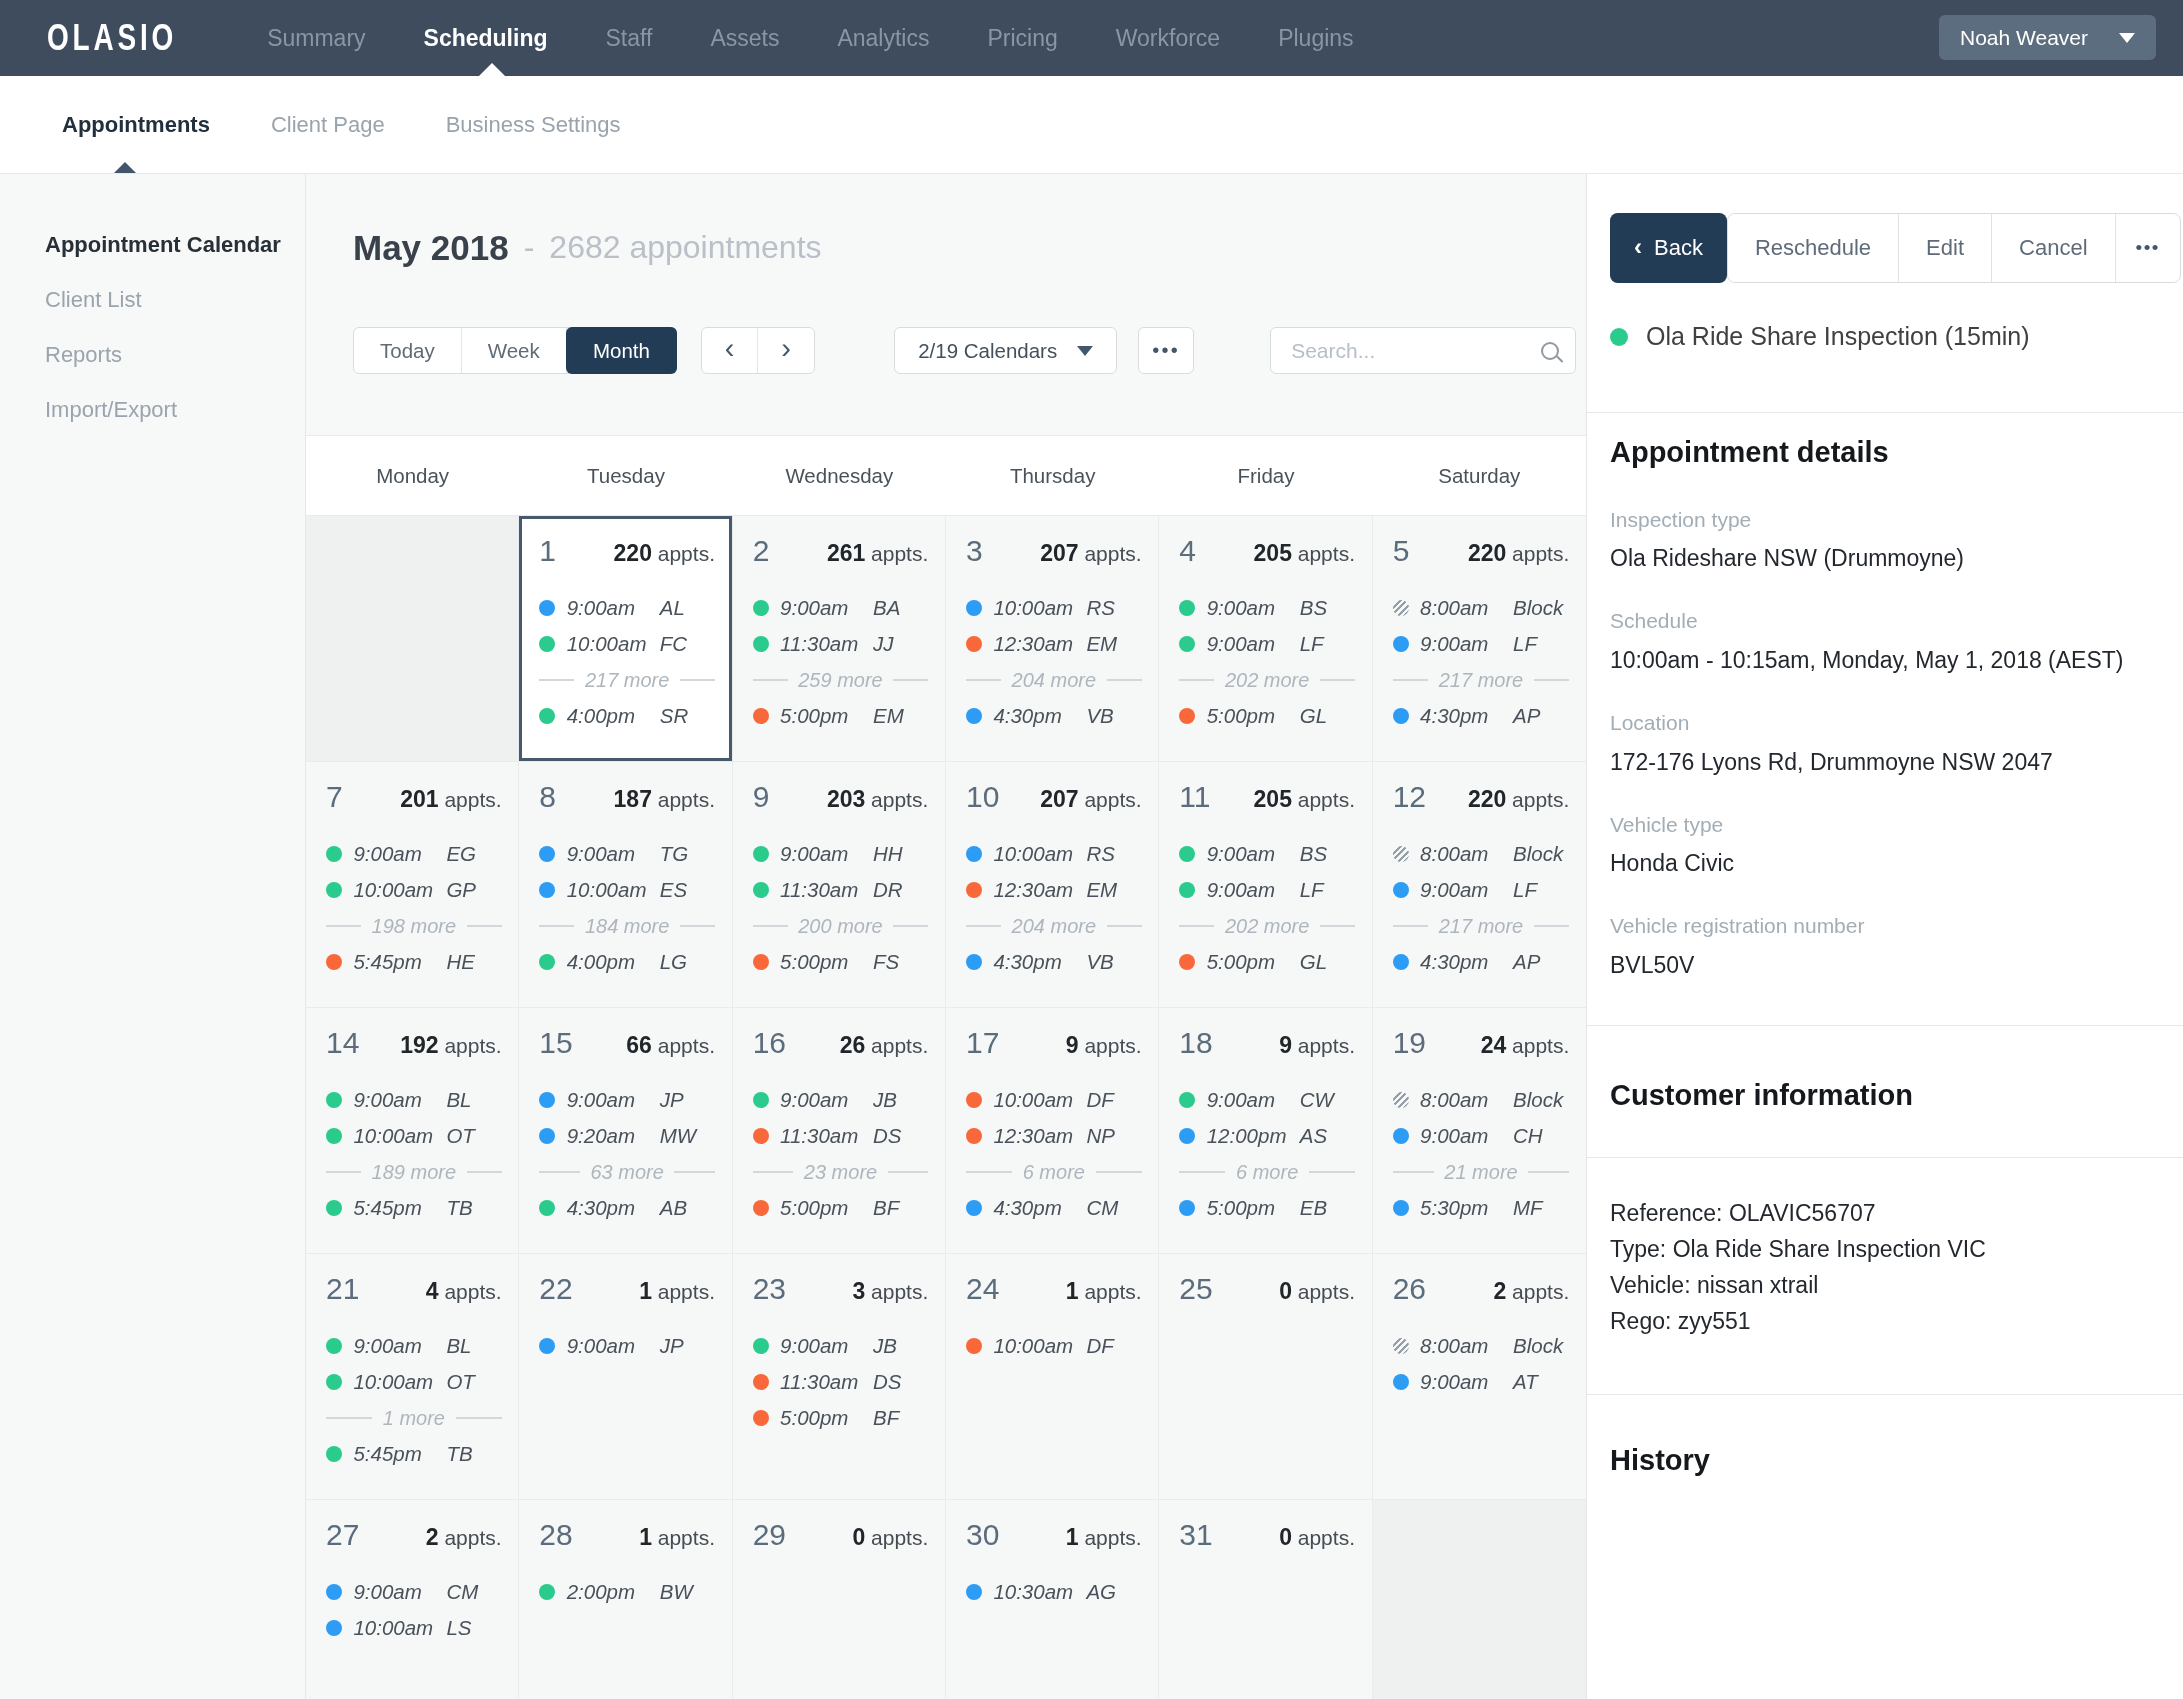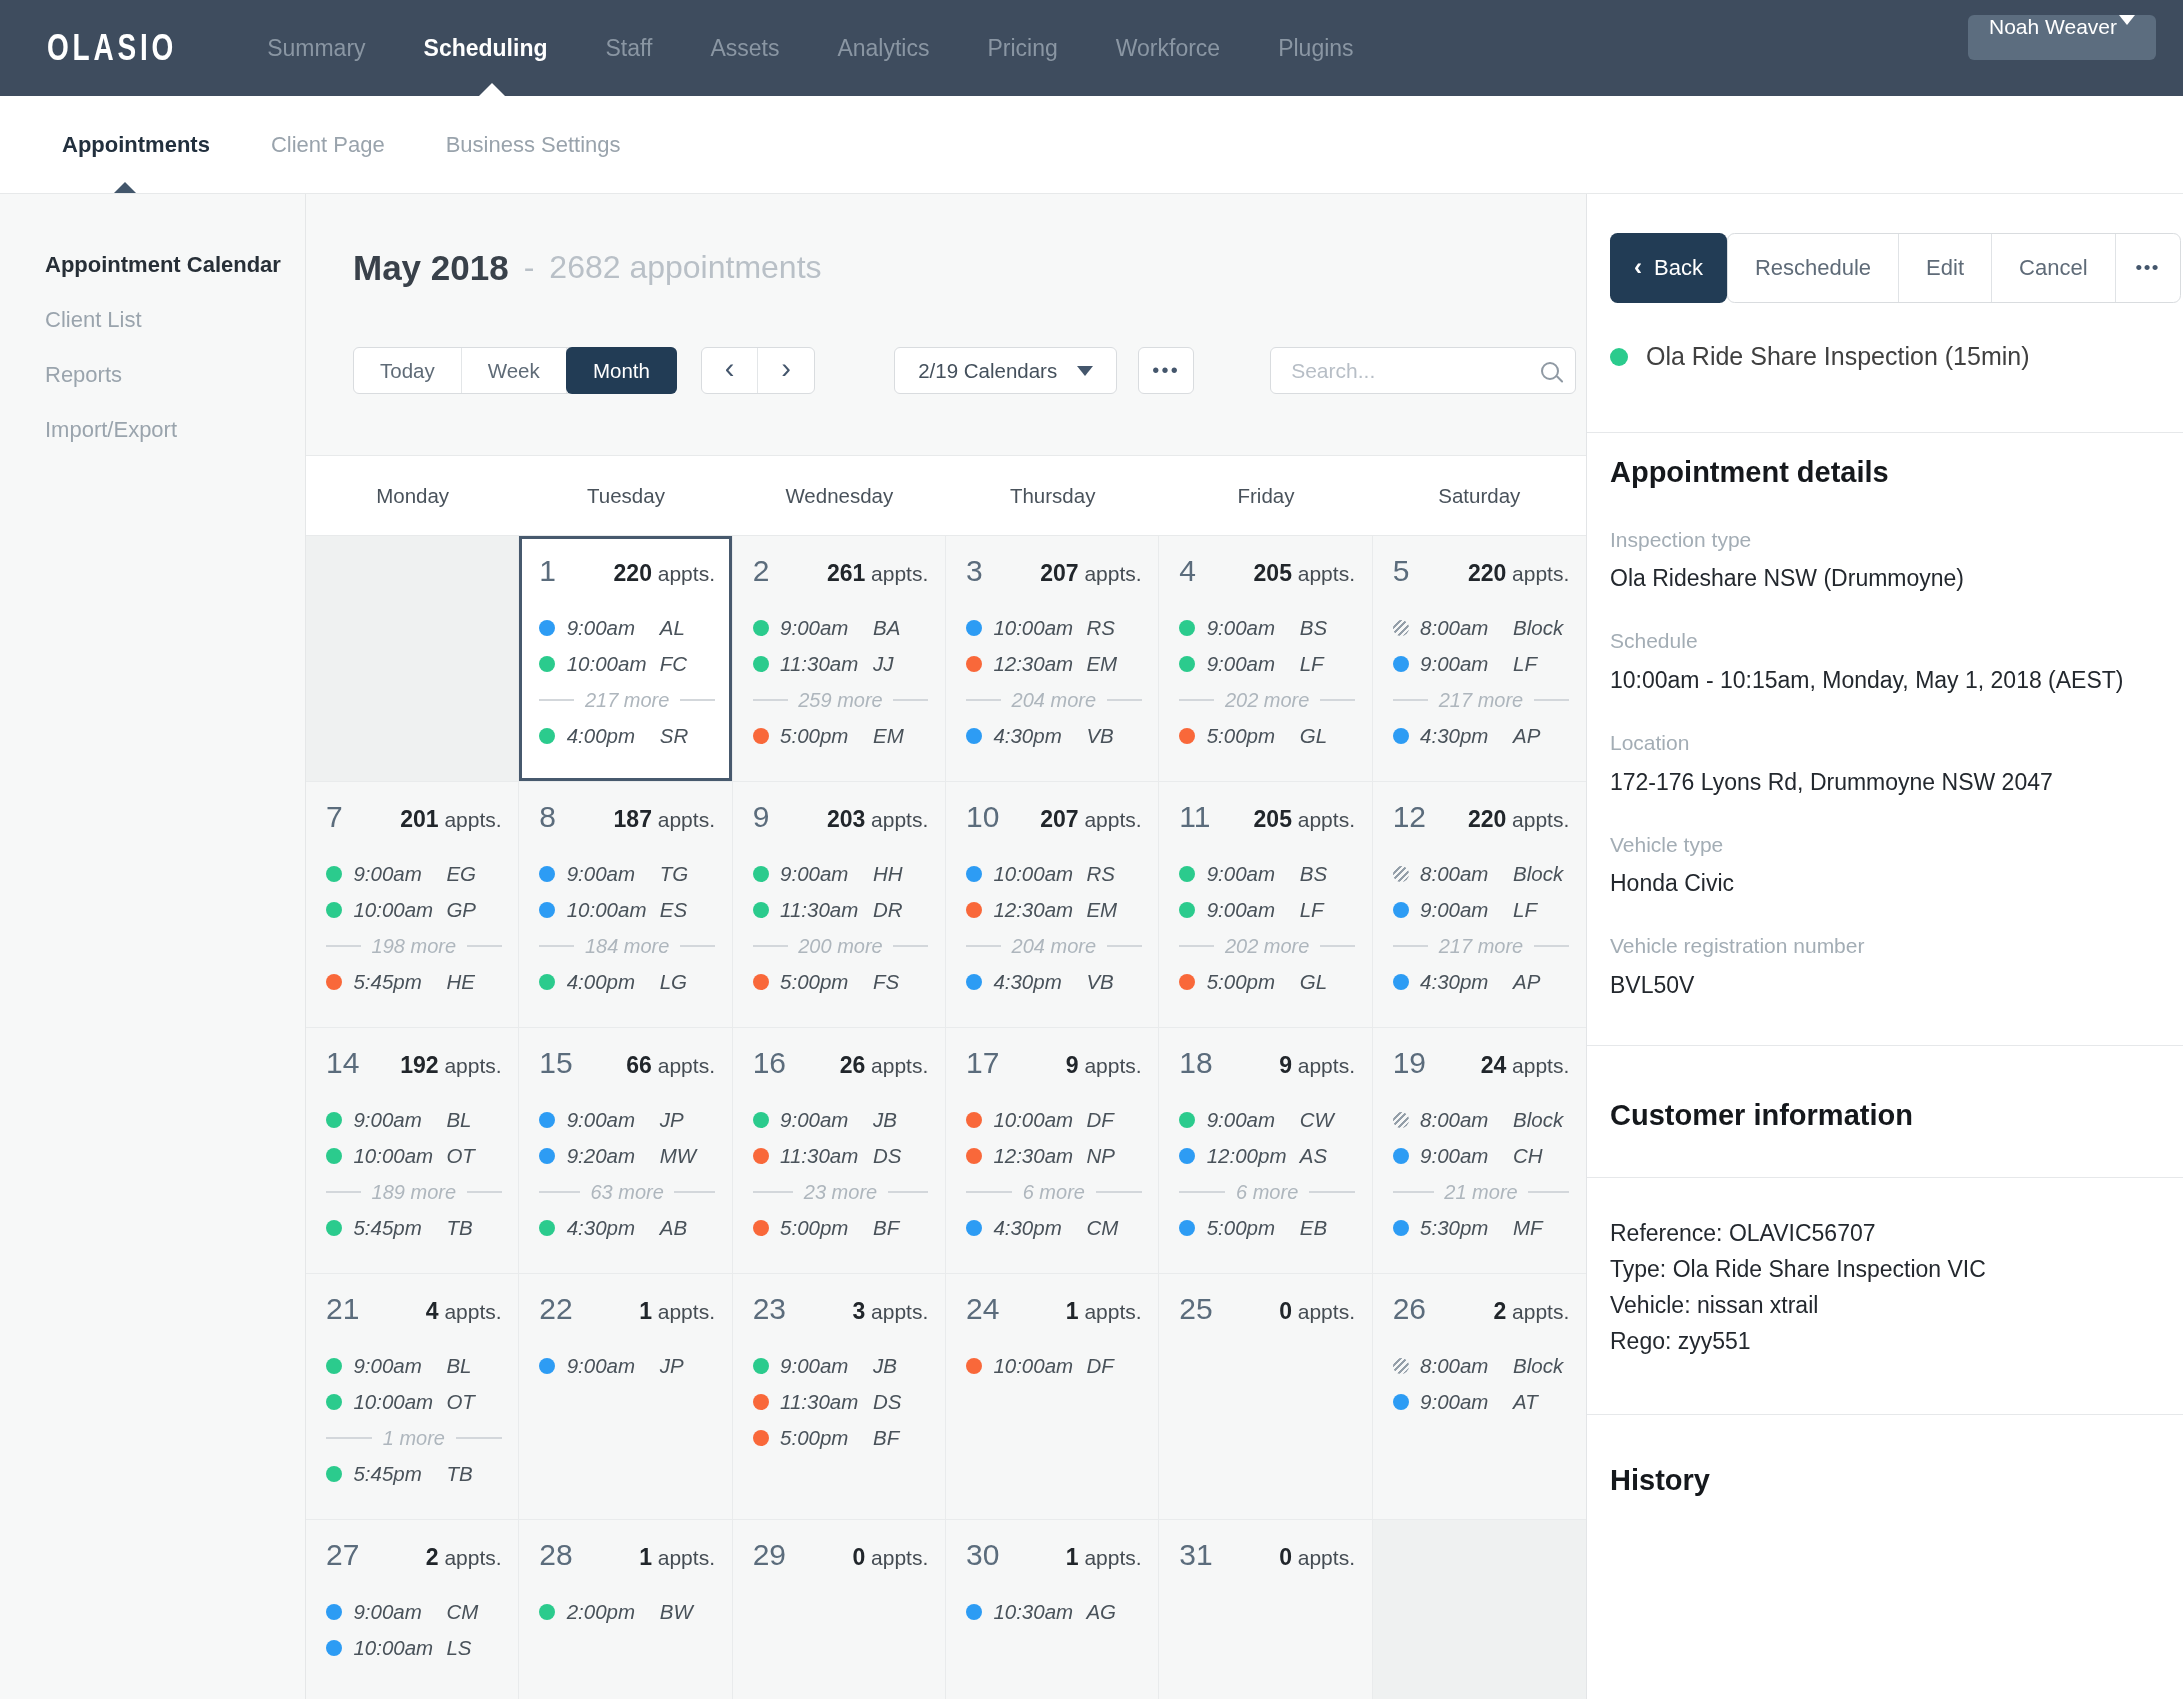--- a/index.html
+++ b/index.html
@@ -3,30 +3,30 @@
 <meta charset="utf-8">
 <style>
   * { box-sizing: border-box; }
   html,body { margin:0; padding:0; }
   body {
     width:2183px; height:1700px; overflow:hidden; background:#fff;
     font-family:"Liberation Sans","DejaVu Sans",sans-serif;
     -webkit-font-smoothing:antialiased;
   }
   
-  .topnav { height:96px; background:#3e4c5e; display:flex; align-items:center; position:relative; }
+  .topnav { height:76px; background:#3e4c5e; display:flex; align-items:center; position:relative; }
   .logo { color:#fff; font-weight:700; font-size:28px; letter-spacing:3.8px;
           margin-left:47px; display:inline-block; transform:scaleY(1.35); }
   .topnav-items { display:flex; margin-left:61px; }
   .nav-item { font-size:23px; color:#8a96a3; padding:0 29px; cursor:pointer; line-height:76px; }
   .nav-item.active { color:#ffffff; font-weight:700; }
   .topnav-pointer { position:absolute; bottom:0; left:479px; width:0; height:0;
           border-left:13px solid transparent; border-right:13px solid transparent; border-bottom:13px solid #ffffff; }
   .user-btn { position:absolute; right:27px; top:15px; height:45px; background:#5c6d7f; border-radius:6px;
-          color:#fff; font-size:21px; display:flex; align-items:flex-start; padding:0 21px; gap:2px; cursor:pointer; }
+          color:#fff; font-size:21px; display:flex; align-items:center; padding:0 21px; gap:31px; cursor:pointer; }
   .caret-down { width:0; height:0; border-left:8.3px solid transparent; border-right:8.3px solid transparent; border-top:10px solid #fff; }
   
   .subnav { height:98px; background:#fff; border-bottom:0.8px solid #e7e9ea; display:flex; align-items:center;
           padding-left:62px; position:relative; }
   .subnav-item { font-size:22px; color:#99a3ac; margin-right:61px; cursor:pointer; }
   .subnav-item.active { color:#22303e; font-weight:700; }
   .subnav-pointer { position:absolute; bottom:0; left:114px; width:0; height:0;
           border-left:11.4px solid transparent; border-right:11.4px solid transparent; border-bottom:11.4px solid #42566b; }
   
   .app-body { display:flex; height:1546px; background:#f7f8f8; }

